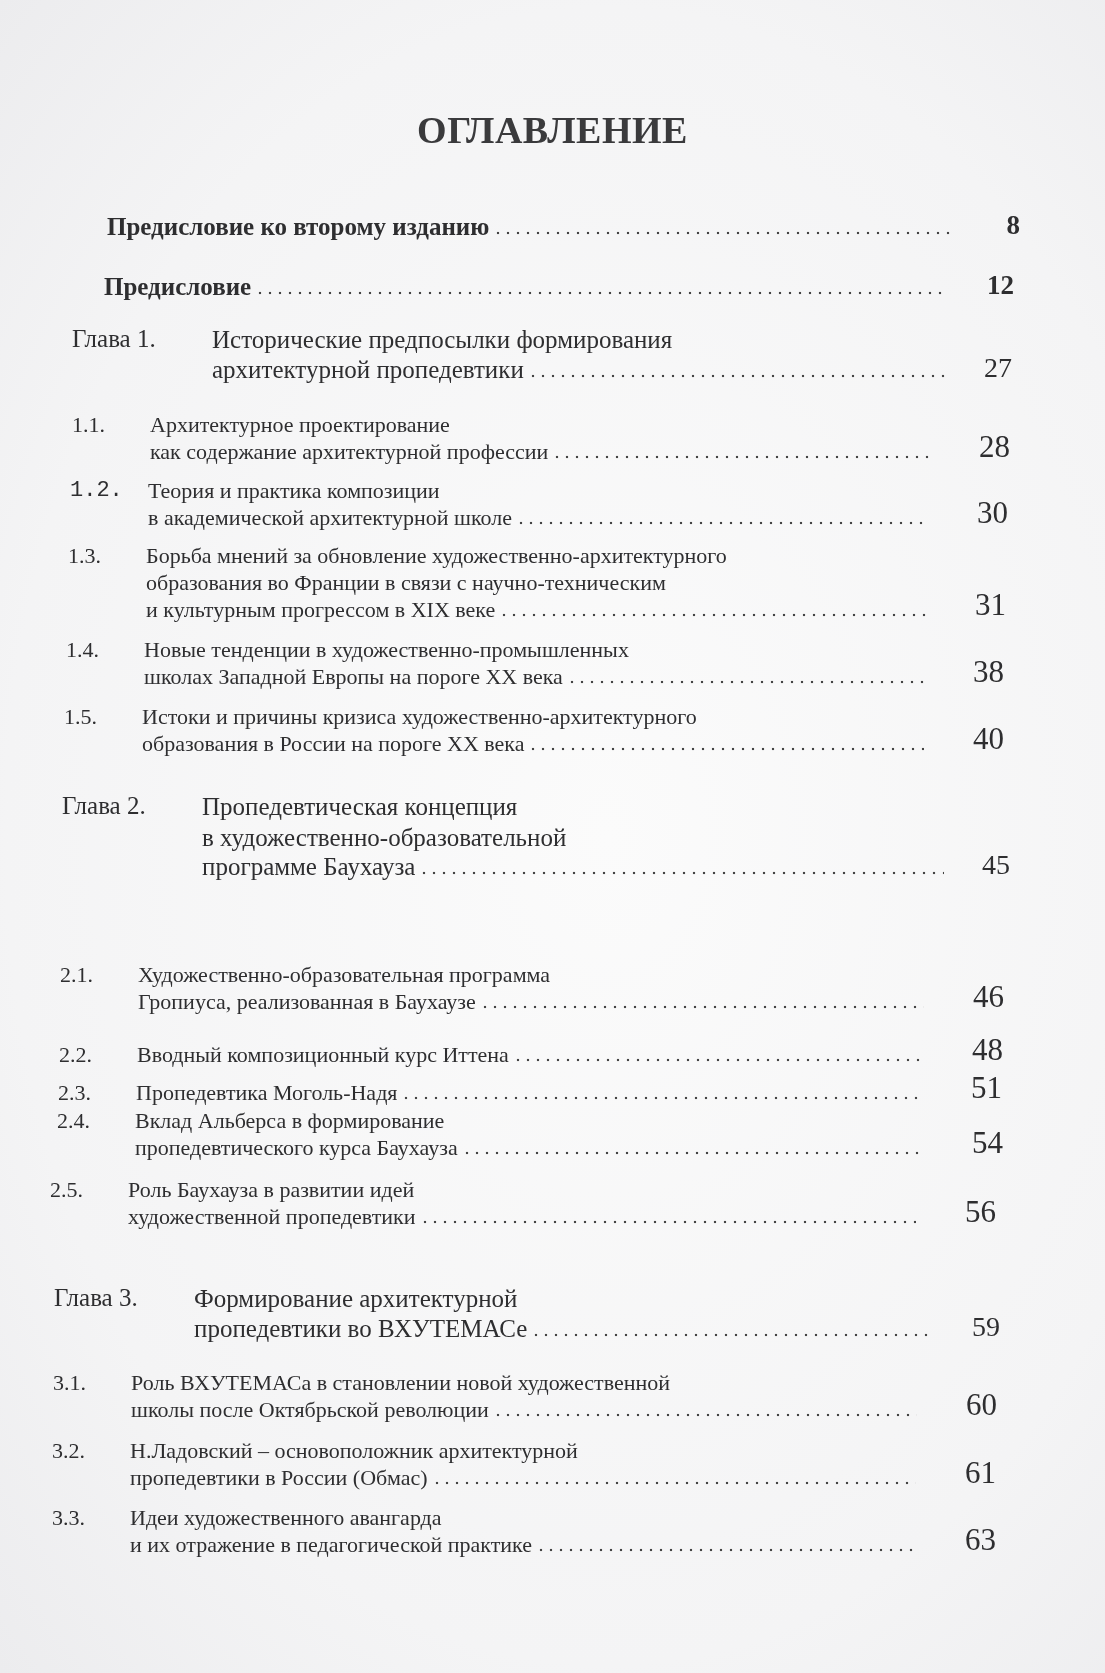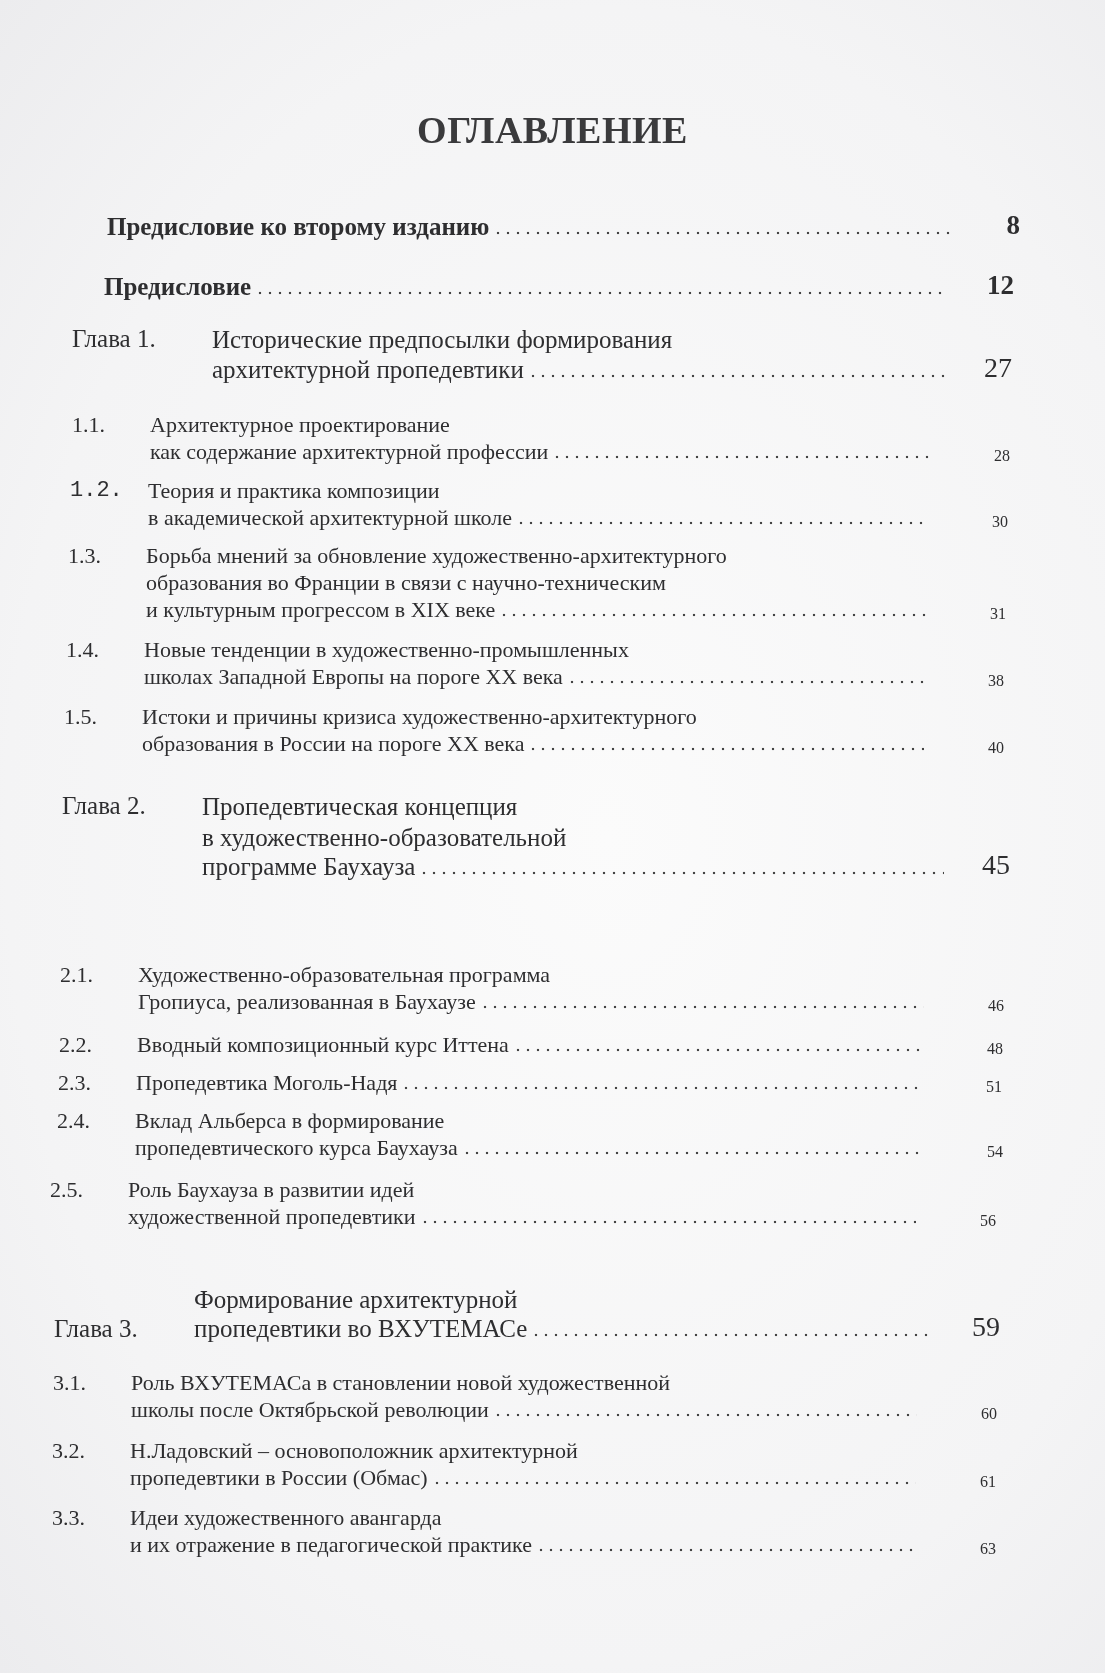--- a/index.html
+++ b/index.html
@@ -42,21 +42,21 @@
       flex: 0 0 auto; text-align: right; white-space: nowrap;
     }
 
     .top { font-weight: bold; font-size: 25px; font-family: "Liberation Serif", serif; }
     .top .page-no { width: 60px; font-size: 27px; }
     .chap { font-weight: normal; font-size: 25px; }
     .chap .num { width: 150px; }
     .chap .page-no { width: 60px; font-size: 28px; }
     .sec { font-size: 22px; gap: 20px; }
     .sec .num { width: 58px; }
-    .sec .page-no { width: 54px; font-size: 16px; }
+    .sec .page-no { width: 54px; font-size: 31px; }
     .sec .line, .chap .line { line-height: 1.22; }
   </style>
 </head>
 <body>
 
 <div class="page">
 
   <div class="title">ОГЛАВЛЕНИЕ</div>
 
   <div class="row top" style="left:107px; top:210px; width:913px;">
@@ -217,21 +217,21 @@
       <div class="line">Роль Баухауза в развитии идей</div>
       <div class="last">
         <span class="text">художественной пропедевтики</span>
         <span class="dots"></span>
       </div>
     </div>
     <span class="page-no">56</span>
   </div>
 
   <div class="row chap" style="left:54px; top:1284px; width:946px;">
-    <span class="num" style="align-self:flex-start; width:140px;margin-top:31px;">Глава 3.</span>
+    <span class="num" style="align-self:flex-start; width:140px;">Глава 3.</span>
     <div class="body">
       <div class="line">Формирование архитектурной</div>
       <div class="last">
         <span class="text">пропедевтики во ВХУТЕМАСе</span>
         <span class="dots"></span>
       </div>
     </div>
     <span class="page-no">59</span>
   </div>
 

